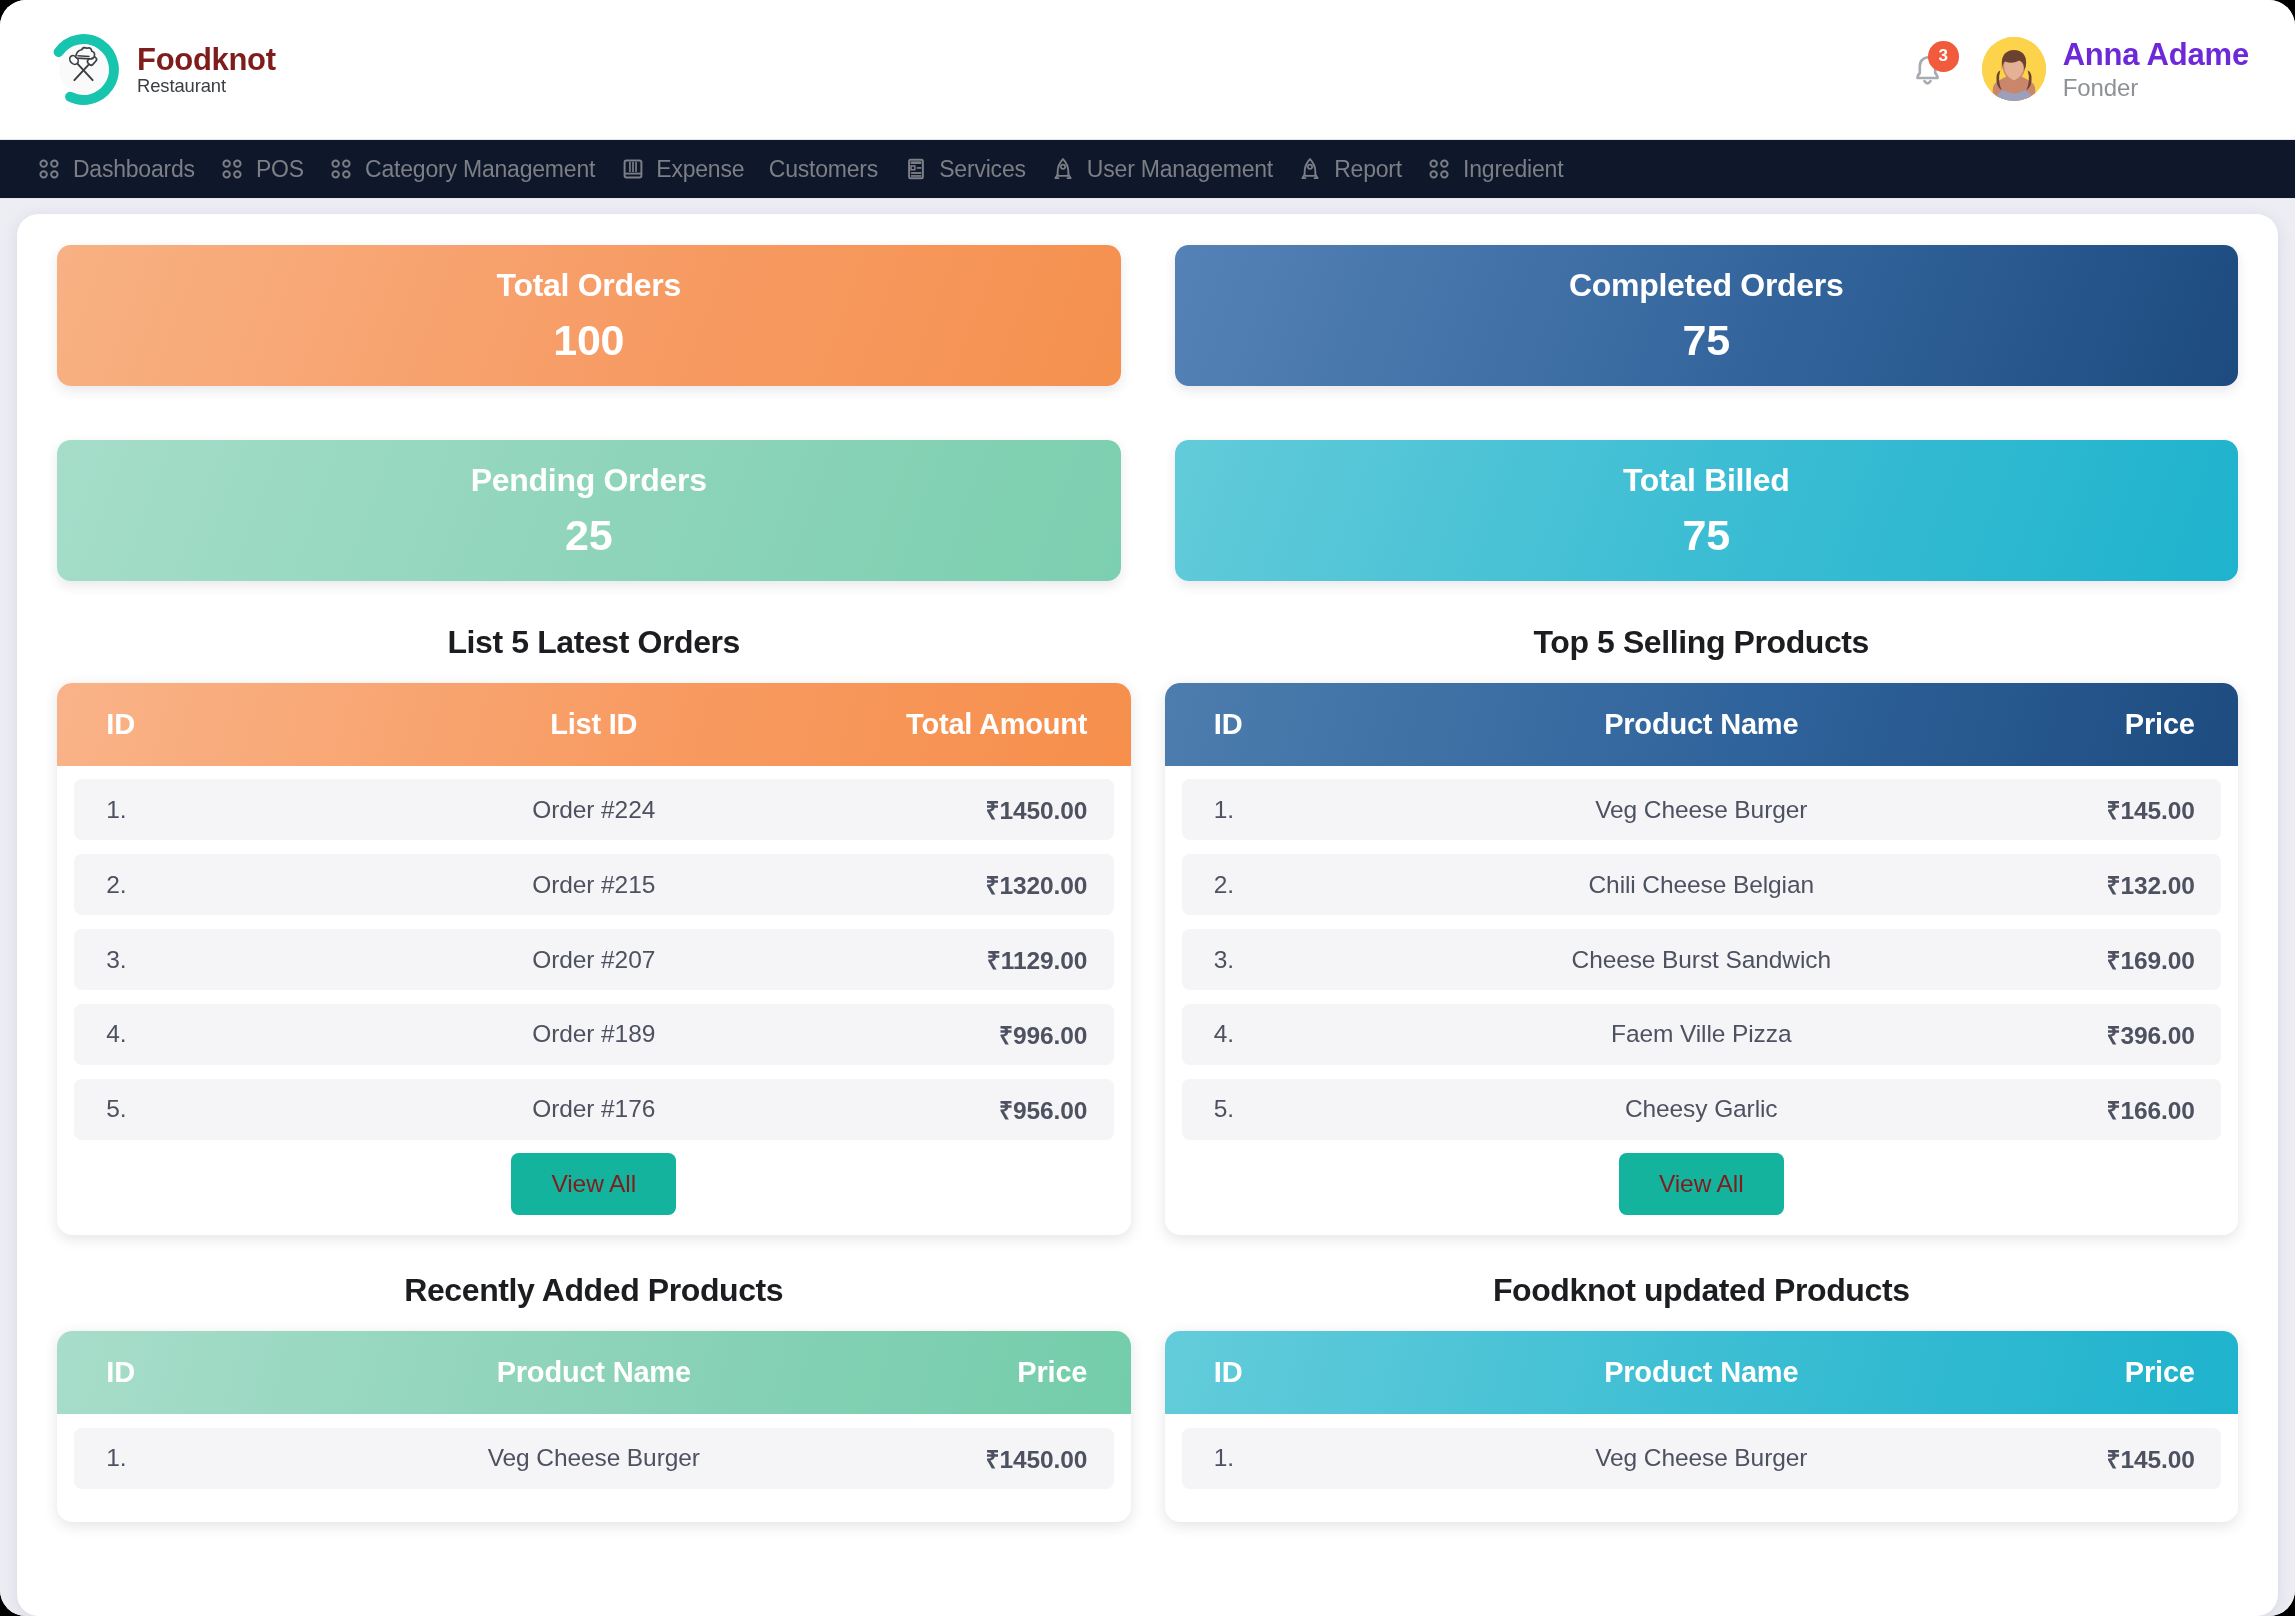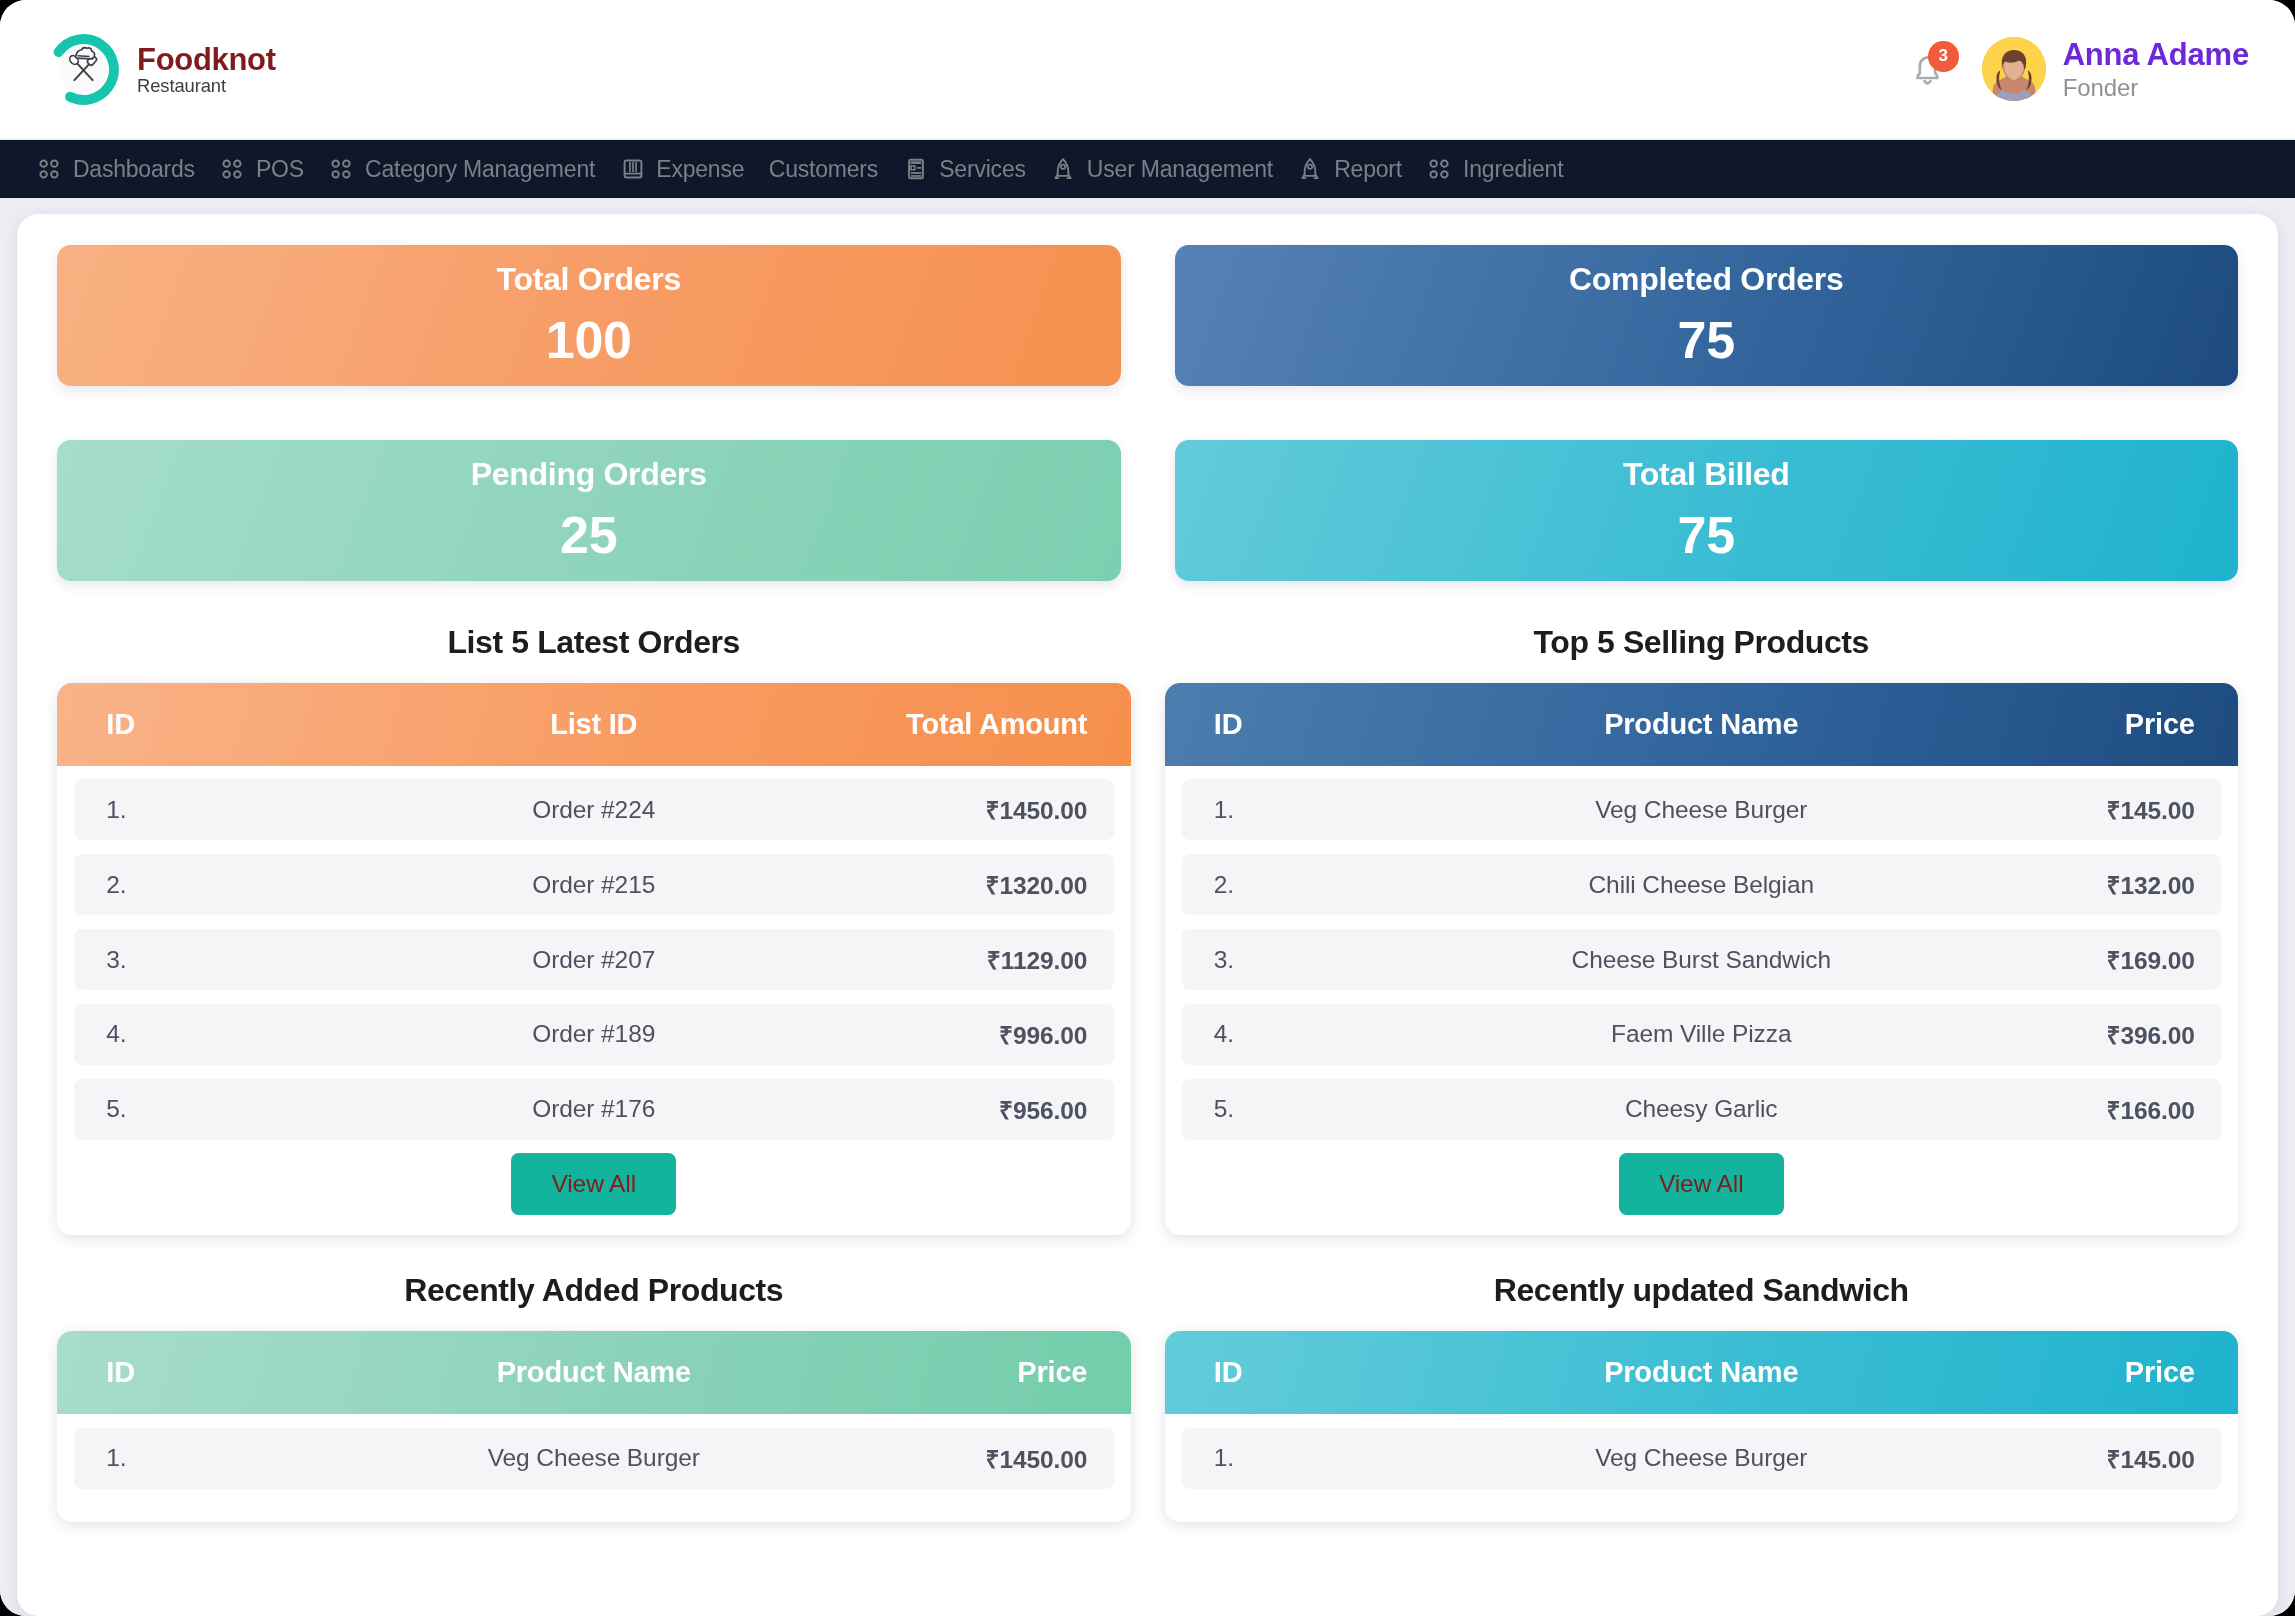--- a/index.html
+++ b/index.html
@@ -116,21 +116,21 @@
   }
   .stat {
     border-radius: 13.8px;
     height: 141px;
     display: flex; flex-direction: column;
     align-items: center; justify-content: center;
     gap: 12.2px;
     box-shadow: 0 4.6px 12.2px rgba(40,44,70,0.10);
   }
   .stat-label { font-size: 32px; font-weight: 700; color: #ffffff; letter-spacing: -0.3px; }
-  .stat-value { font-size: 52px; font-weight: 700; color: #ffffff; letter-spacing: -0.2px; }
+  .stat-value { font-size: 43px; font-weight: 700; color: #ffffff; letter-spacing: -0.2px; }
   .stat-orange { background: linear-gradient(110deg, #f8b183 0%, #f79b64 55%, #f5914f 100%); }
   .stat-blue   { background: linear-gradient(110deg, #5582b6 0%, #33659c 55%, #1d4b80 100%); }
   .stat-green  { background: linear-gradient(110deg, #a5ddc9 0%, #8dd4ba 55%, #7ccfb0 100%); }
   .stat-teal   { background: linear-gradient(110deg, #62cbd9 0%, #39bcd3 55%, #1fb3cd 100%); }
 
   
   .panel-row {
     display: grid;
     grid-template-columns: repeat(2, 1fr);
     gap: 34px;
@@ -486,21 +486,21 @@
               <div class="t-row">
                 <span class="c-id">1.</span>
                 <span class="c-mid">Veg Cheese Burger</span>
                 <span class="c-end">₹1450.00</span>
               </div>
             </div>
           </div>
         </div>
 
         <div>
-          <div class="panel-title">Recently updated Sandwich</div>
+          <div class="panel-title">Foodknot updated Products</div>
           <div class="panel-box">
             <div class="t-head th-teal">
               <span class="c-id">ID</span>
               <span class="c-mid">Product Name</span>
               <span class="c-end">Price</span>
             </div>
             <div class="t-body">
               <div class="t-row">
                 <span class="c-id">1.</span>
                 <span class="c-mid">Veg Cheese Burger</span>

